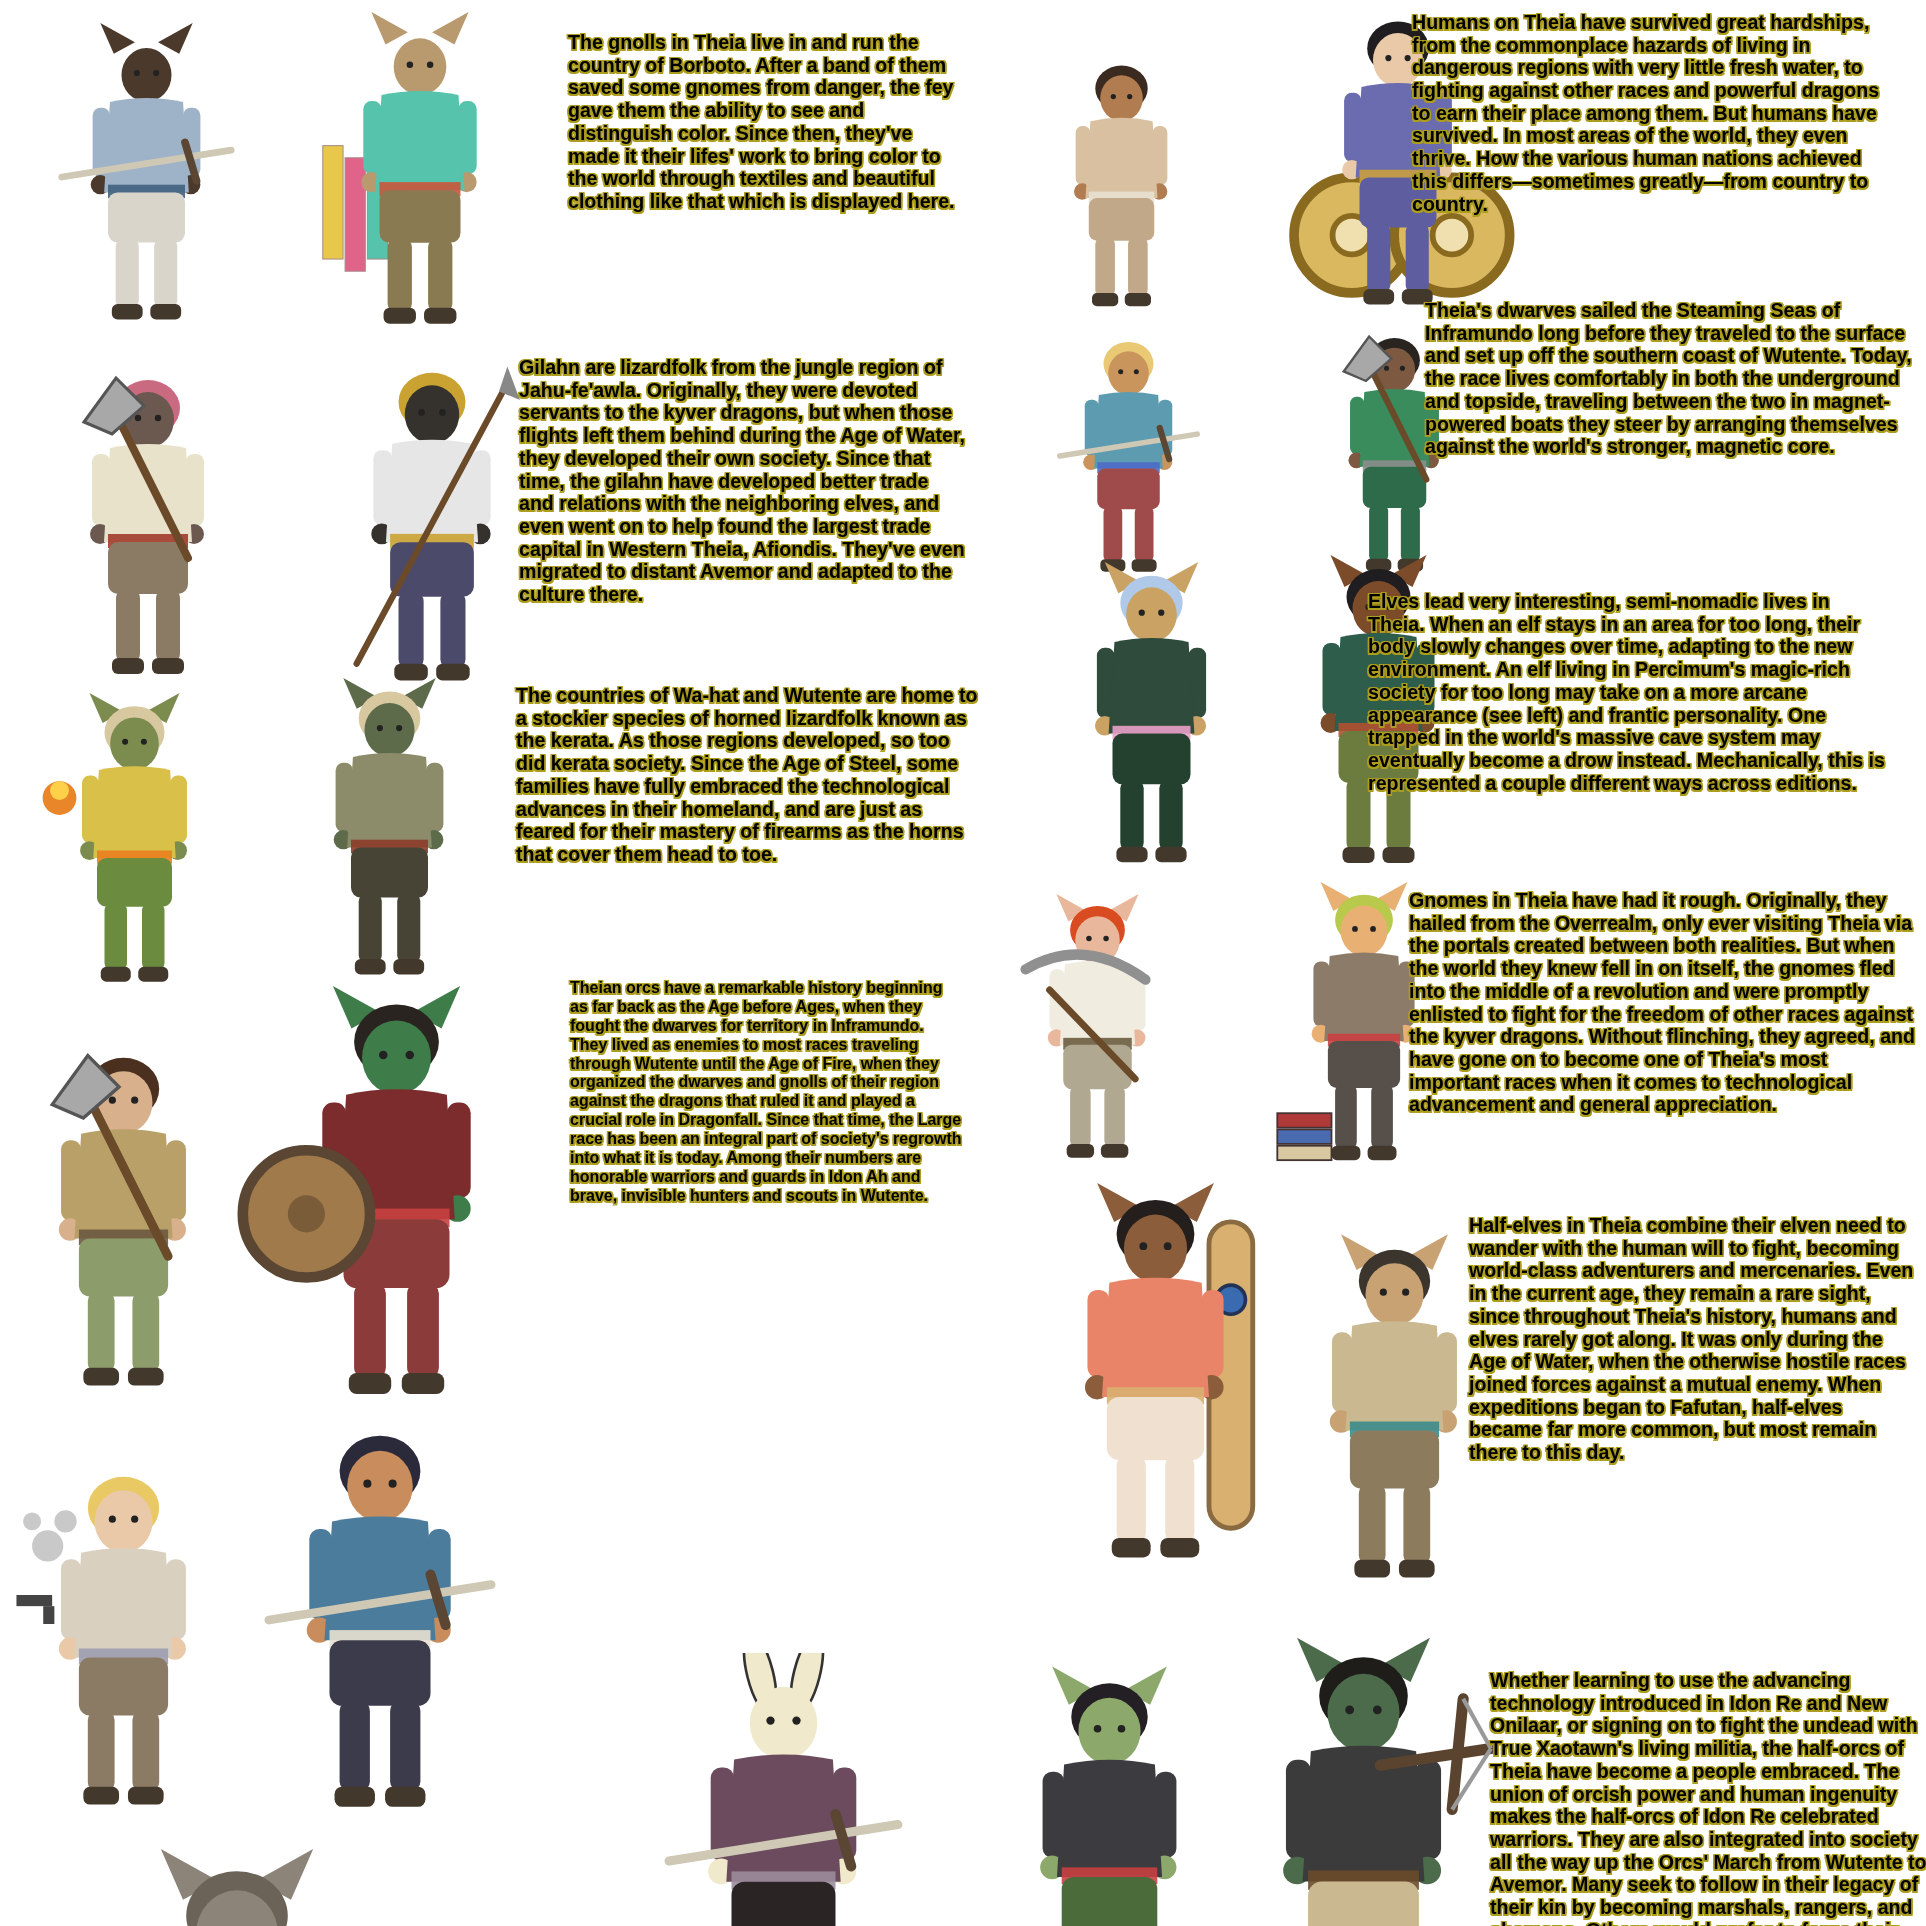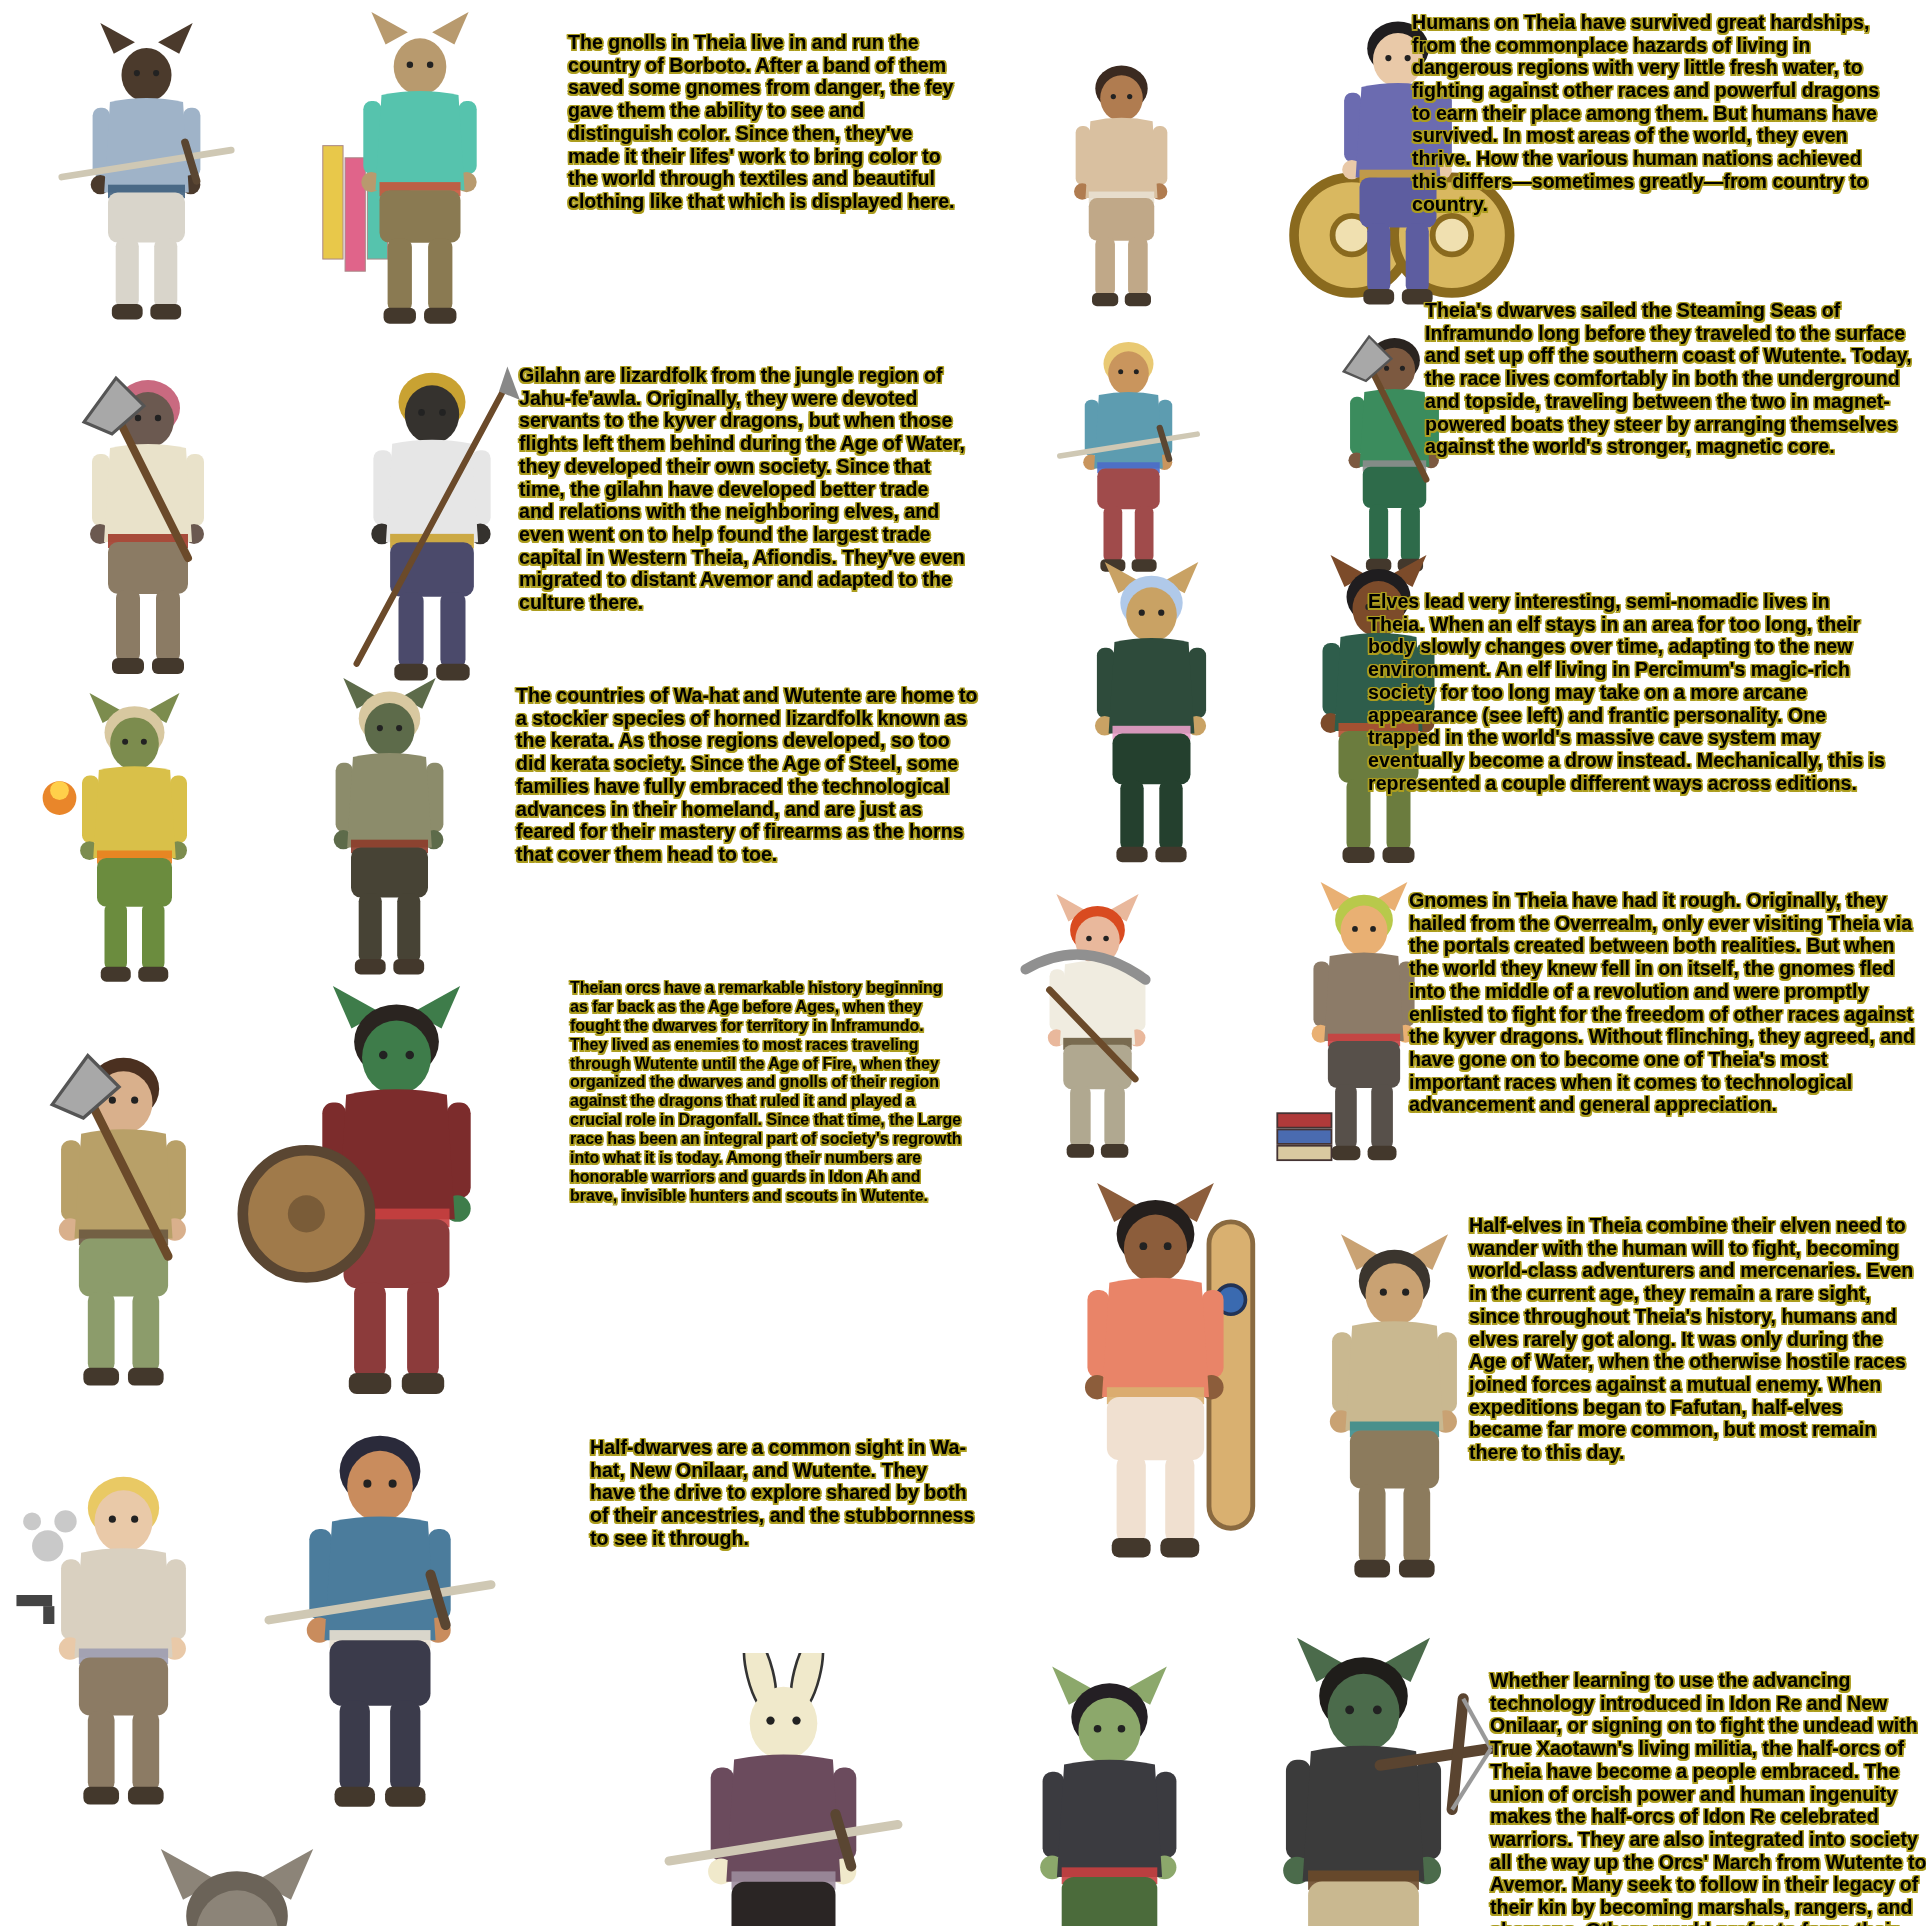--- a/index.html
+++ b/index.html
@@ -16,21 +16,21 @@
     position:absolute;z-index:3;font-weight:bold;color:#000;
     font-size:19.6px;line-height:1.16;white-space:pre-line;
     text-shadow:
       -1.5px -1.5px 0 #ac9d1e, 0 -1.5px 0 #ac9d1e, 1.5px -1.5px 0 #ac9d1e,
       -1.5px  0   0 #ac9d1e, 1.5px  0   0 #ac9d1e,
       -1.5px  1.5px 0 #ac9d1e, 0  1.5px 0 #ac9d1e, 1.5px 1.5px 0 #ac9d1e;
   }
   .b-gnolls      {left:568px;top:31px;  width:393px}
   .b-humans      {left:1412px;top:10.8px;  width:482px}
   .b-dwarves     {left:1425px;top:299px; width:505px}
-  .b-gilahn      {left:519px;top:364px; width:447px}
+  .b-gilahn      {left:519px;top:356px; width:447px}
   .b-kerata      {left:516px;top:684px;width:468px}
   .b-elves       {left:1368px;top:590px;width:518px}
   .b-orcs        {left:570px;top:979px;width:393px;font-size:16px;line-height:1.18}
   .b-gnomes      {left:1409px;top:889px;width:512px}
   .b-half-elves  {left:1469px;top:1214px;width:449px}
   .b-half-dwarves{left:590px;top:1436px;width:385px}
   .b-half-orcs   {left:1490px;top:1669px;width:447px}
 </style>
 </head>
 <body>
@@ -660,17 +660,16 @@
 <div id="text-layer">
   <section class="tb b-gnolls">The gnolls in Theia live in and run the country of Borboto. After a band of them saved some gnomes from danger, the fey gave them the ability to see and distinguish color. Since then, they've made it their lifes' work to bring color to the world through textiles and beautiful clothing like that which is displayed here.</section>
   <section class="tb b-humans">Humans on Theia have survived great hardships, from the commonplace hazards of living in dangerous regions with very little fresh water, to fighting against other races and powerful dragons to earn their place among them. But humans have survived. In most areas of the world, they even thrive. How the various human nations achieved this differs—sometimes greatly—from country to country.</section>
   <section class="tb b-dwarves">Theia's dwarves sailed the Steaming Seas of Inframundo long before they traveled to the surface and set up off the southern coast of Wutente. Today, the race lives comfortably in both the underground and topside, traveling between the two in magnet-powered boats they steer by arranging themselves against the world's stronger, magnetic core.</section>
   <section class="tb b-gilahn">Gilahn are lizardfolk from the jungle region of Jahu-fe'awla. Originally, they were devoted servants to the kyver dragons, but when those flights left them behind during the Age of Water, they developed their own society. Since that time, the gilahn have developed better trade and relations with the neighboring elves, and even went on to help found the largest trade capital in Western Theia, Afiondis. They've even migrated to distant Avemor and adapted to the culture there.</section>
   <section class="tb b-kerata">The countries of Wa-hat and Wutente are home to a stockier species of horned lizardfolk known as the kerata. As those regions developed, so too did kerata society. Since the Age of Steel, some families have fully embraced the technological advances in their homeland, and are just as feared for their mastery of firearms as the horns that cover them head to toe.</section>
   <section class="tb b-elves">Elves lead very interesting, semi-nomadic lives in Theia. When an elf stays in an area for too long, their body slowly changes over time, adapting to the new environment. An elf living in Percimum's magic-rich society for too long may take on a more arcane appearance (see left) and frantic personality. One trapped in the world's massive cave system may eventually become a drow instead. Mechanically, this is represented a couple different ways across editions.</section>
   <section class="tb b-orcs">Theian orcs have a remarkable history beginning as far back as the Age before Ages, when they fought the dwarves for territory in Inframundo. They lived as enemies to most races traveling through Wutente until the Age of Fire, when they organized the dwarves and gnolls of their region against the dragons that ruled it and played a crucial role in Dragonfall. Since that time, the Large race has been an integral part of society's regrowth into what it is today. Among their numbers are honorable warriors and guards in Idon Ah and brave, invisible hunters and scouts in Wutente.</section>
   <section class="tb b-gnomes">Gnomes in Theia have had it rough. Originally, they hailed from the Overrealm, only ever visiting Theia via the portals created between both realities. But when the world they knew fell in on itself, the gnomes fled into the middle of a revolution and were promptly enlisted to fight for the freedom of other races against the kyver dragons. Without flinching, they agreed, and have gone on to become one of Theia's most important races when it comes to technological advancement and general appreciation.</section>
   <section class="tb b-half-elves">Half-elves in Theia combine their elven need to wander with the human will to fight, becoming world-class adventurers and mercenaries. Even in the current age, they remain a rare sight, since throughout Theia's history, humans and elves rarely got along. It was only during the Age of Water, when the otherwise hostile races joined forces against a mutual enemy. When expeditions began to Fafutan, half-elves became far more common, but most remain there to this day.</section>
-  <section class="tb b-half-dwarves">Half-dwarves are a common sight in Wa-hat, New Onilaar, and Wutente. They have the drive to explore shared by both of their ancestries, and the stubbornness to see it through.</section>
   <section class="tb b-half-orcs">Whether learning to use the advancing technology introduced in Idon Re and New Onilaar, or signing on to fight the undead with True Xaotawn's living militia, the half-orcs of Theia have become a people embraced. The union of orcish power and human ingenuity makes the half-orcs of Idon Re celebrated warriors. They are also integrated into society all the way up the Orcs' March from Wutente to Avemor. Many seek to follow in their legacy of their kin by becoming marshals, rangers, and shamans. Others would prefer to forge their own legacies, setting off across the seas of Theia as adventurers in foreign lands.</section>
 
 </div>
 
 
 </body></html>

